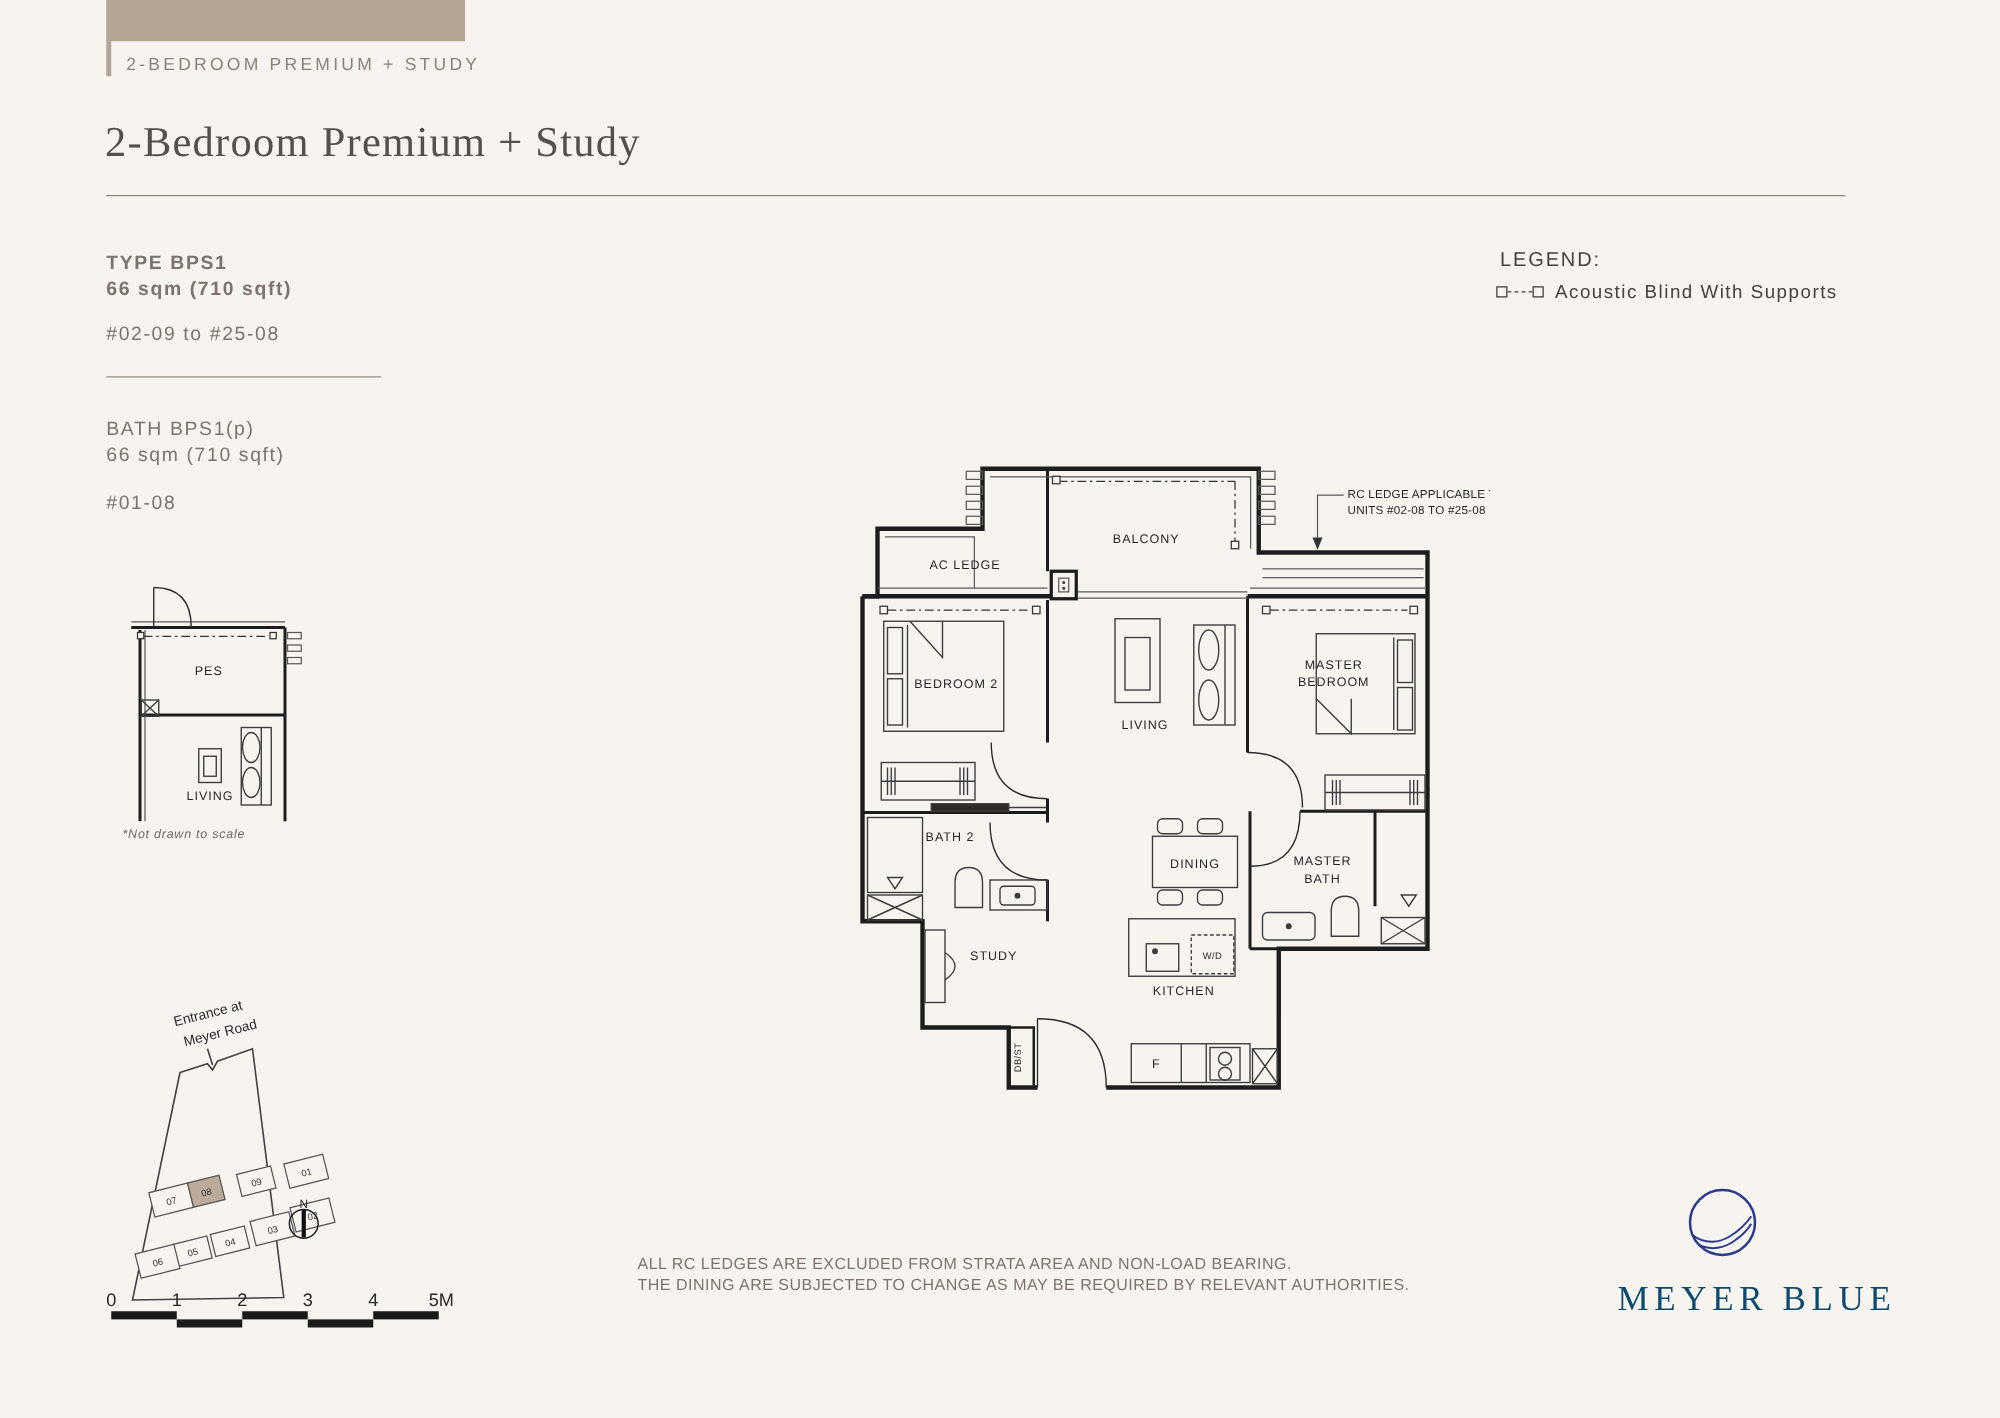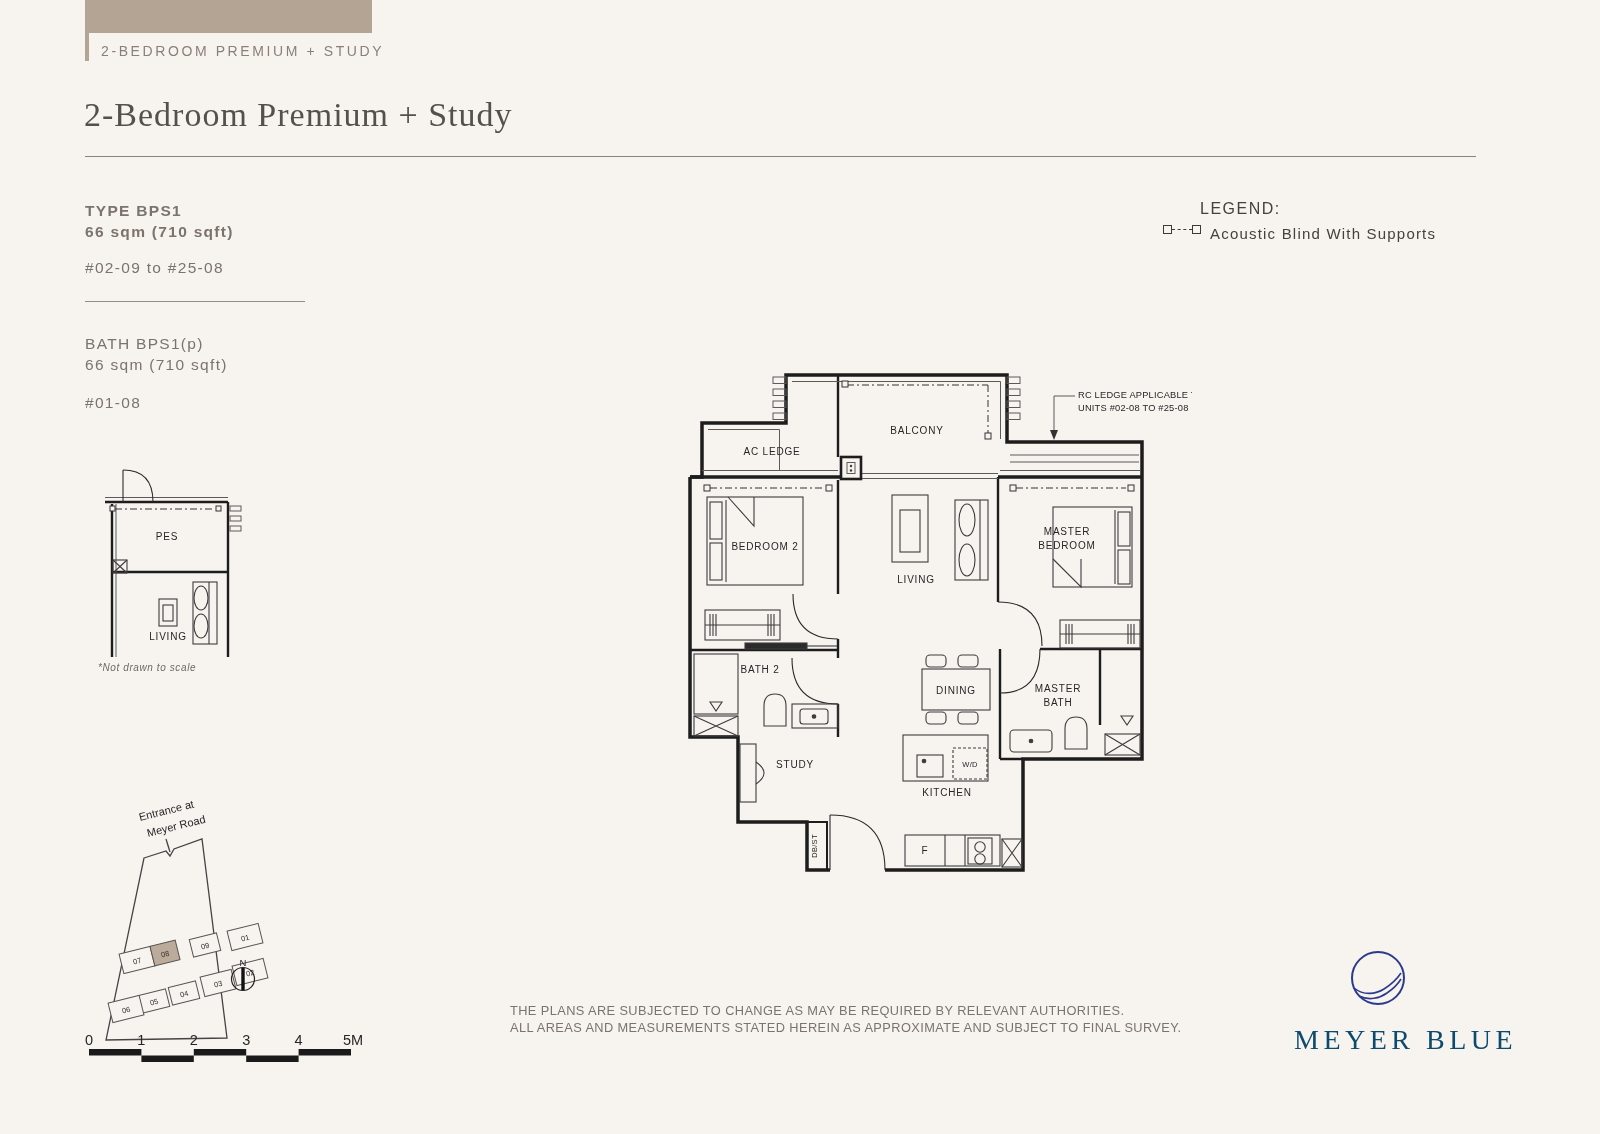--- a/index.html
+++ b/index.html
@@ -14,21 +14,21 @@
   .rule { left:85px; top:156px; width:1391px; height:0; border-top:1.5px solid #8b8279; }
 
   .typeblock { color:#7b736c; font-size:15.5px; letter-spacing:1.3px; line-height:21px; }
   .t1 { left:85px; top:200px;font-weight:bold; }
   .t1u { left:85px; top:257px; }
   .tdiv { left:85px; top:301px; width:220px; border-top:1px solid #968d85; }
   .t2 { left:85px; top:333px; }
   .t2u { left:85px; top:392px; }
 
   .legend-title { left:1200px; top:200px; font-size:16px; letter-spacing:1.5px; color:#45413c; }
-  .legend-item { left:1163px; top:225px; display:flex; align-items:flex-start; color:#45413c; }
+  .legend-item { left:1197px; top:225px; display:flex; align-items:center; color:#45413c; }
   .legend-sym { display:inline-block; width:38px; height:10px; position:relative; margin-right:9px; }
   .legend-sym .sq { position:absolute; top:0; width:9px; height:9px; border:1.6px solid #3a3a3a; background:transparent; }
   .legend-sym .dash { position:absolute; top:4px; left:9px; width:20px; border-top:1.6px dashed #3a3a3a; }
   .legend-text { font-size:15px; letter-spacing:1.2px; }
 
   .note { left:98px; top:662px; font-size:10px; font-style:italic; letter-spacing:0.6px; color:#6f6862; }
 
   .disclaimer { left:510px; top:1003px; color:#7b736c; font-size:12.8px; letter-spacing:0.4px; line-height:16.8px; }
 
   .logo-text { left:1294px; top:1024px; font-family:"Liberation Serif", serif; font-size:28px; letter-spacing:4.5px; color:#0c4a6e; }
@@ -323,22 +323,22 @@
   <g fill="#1a1a1a">
     <rect x="5" y="17" width="52.4" height="6.5"></rect>
       <rect x="57.4" y="23.5" width="52.4" height="6.5"></rect>
     <rect x="109.8" y="17" width="52.4" height="6.5"></rect>
       <rect x="162.2" y="23.5" width="52.4" height="6.5"></rect>
     <rect x="214.6" y="17" width="52.4" height="6.5"></rect>
   </g>
 </svg>
 
 <div class="abs disclaimer">
-  <div>THE PLANS ARE SUBJECTED TO CHANGE AS MAY BE REQUIRED BY RELEVANT AUTHORITIES.</div>
-  <div>ALL AREAS AND MEASUREMENTS STATED HEREIN AS APPROXIMATE AND SUBJECT TO FINAL SURVEY.</div>
+  <div>ALL RC LEDGES ARE EXCLUDED FROM STRATA AREA AND NON-LOAD BEARING.</div>
+  <div>THE DINING ARE SUBJECTED TO CHANGE AS MAY BE REQUIRED BY RELEVANT AUTHORITIES.</div>
 </div>
 
 <svg class="abs" style="left:1346px; top:948px;" width="64" height="64" viewBox="0 0 64 64">
   <circle cx="32" cy="30" r="26" fill="none" stroke="#2c3a8d" stroke-width="2"></circle>
   <path d="M8,40 C18,48 30,46 38,41 C46,36 51,31 55,25" fill="none" stroke="#2c3a8d" stroke-width="1.6"></path>
   <path d="M13,48 C23,53 34,50 41,45 C47,41 52,36 55,31" fill="none" stroke="#2c3a8d" stroke-width="1.6"></path>
 </svg>
 <div class="abs logo-text">MEYER BLUE</div>
 
 </body></html>

